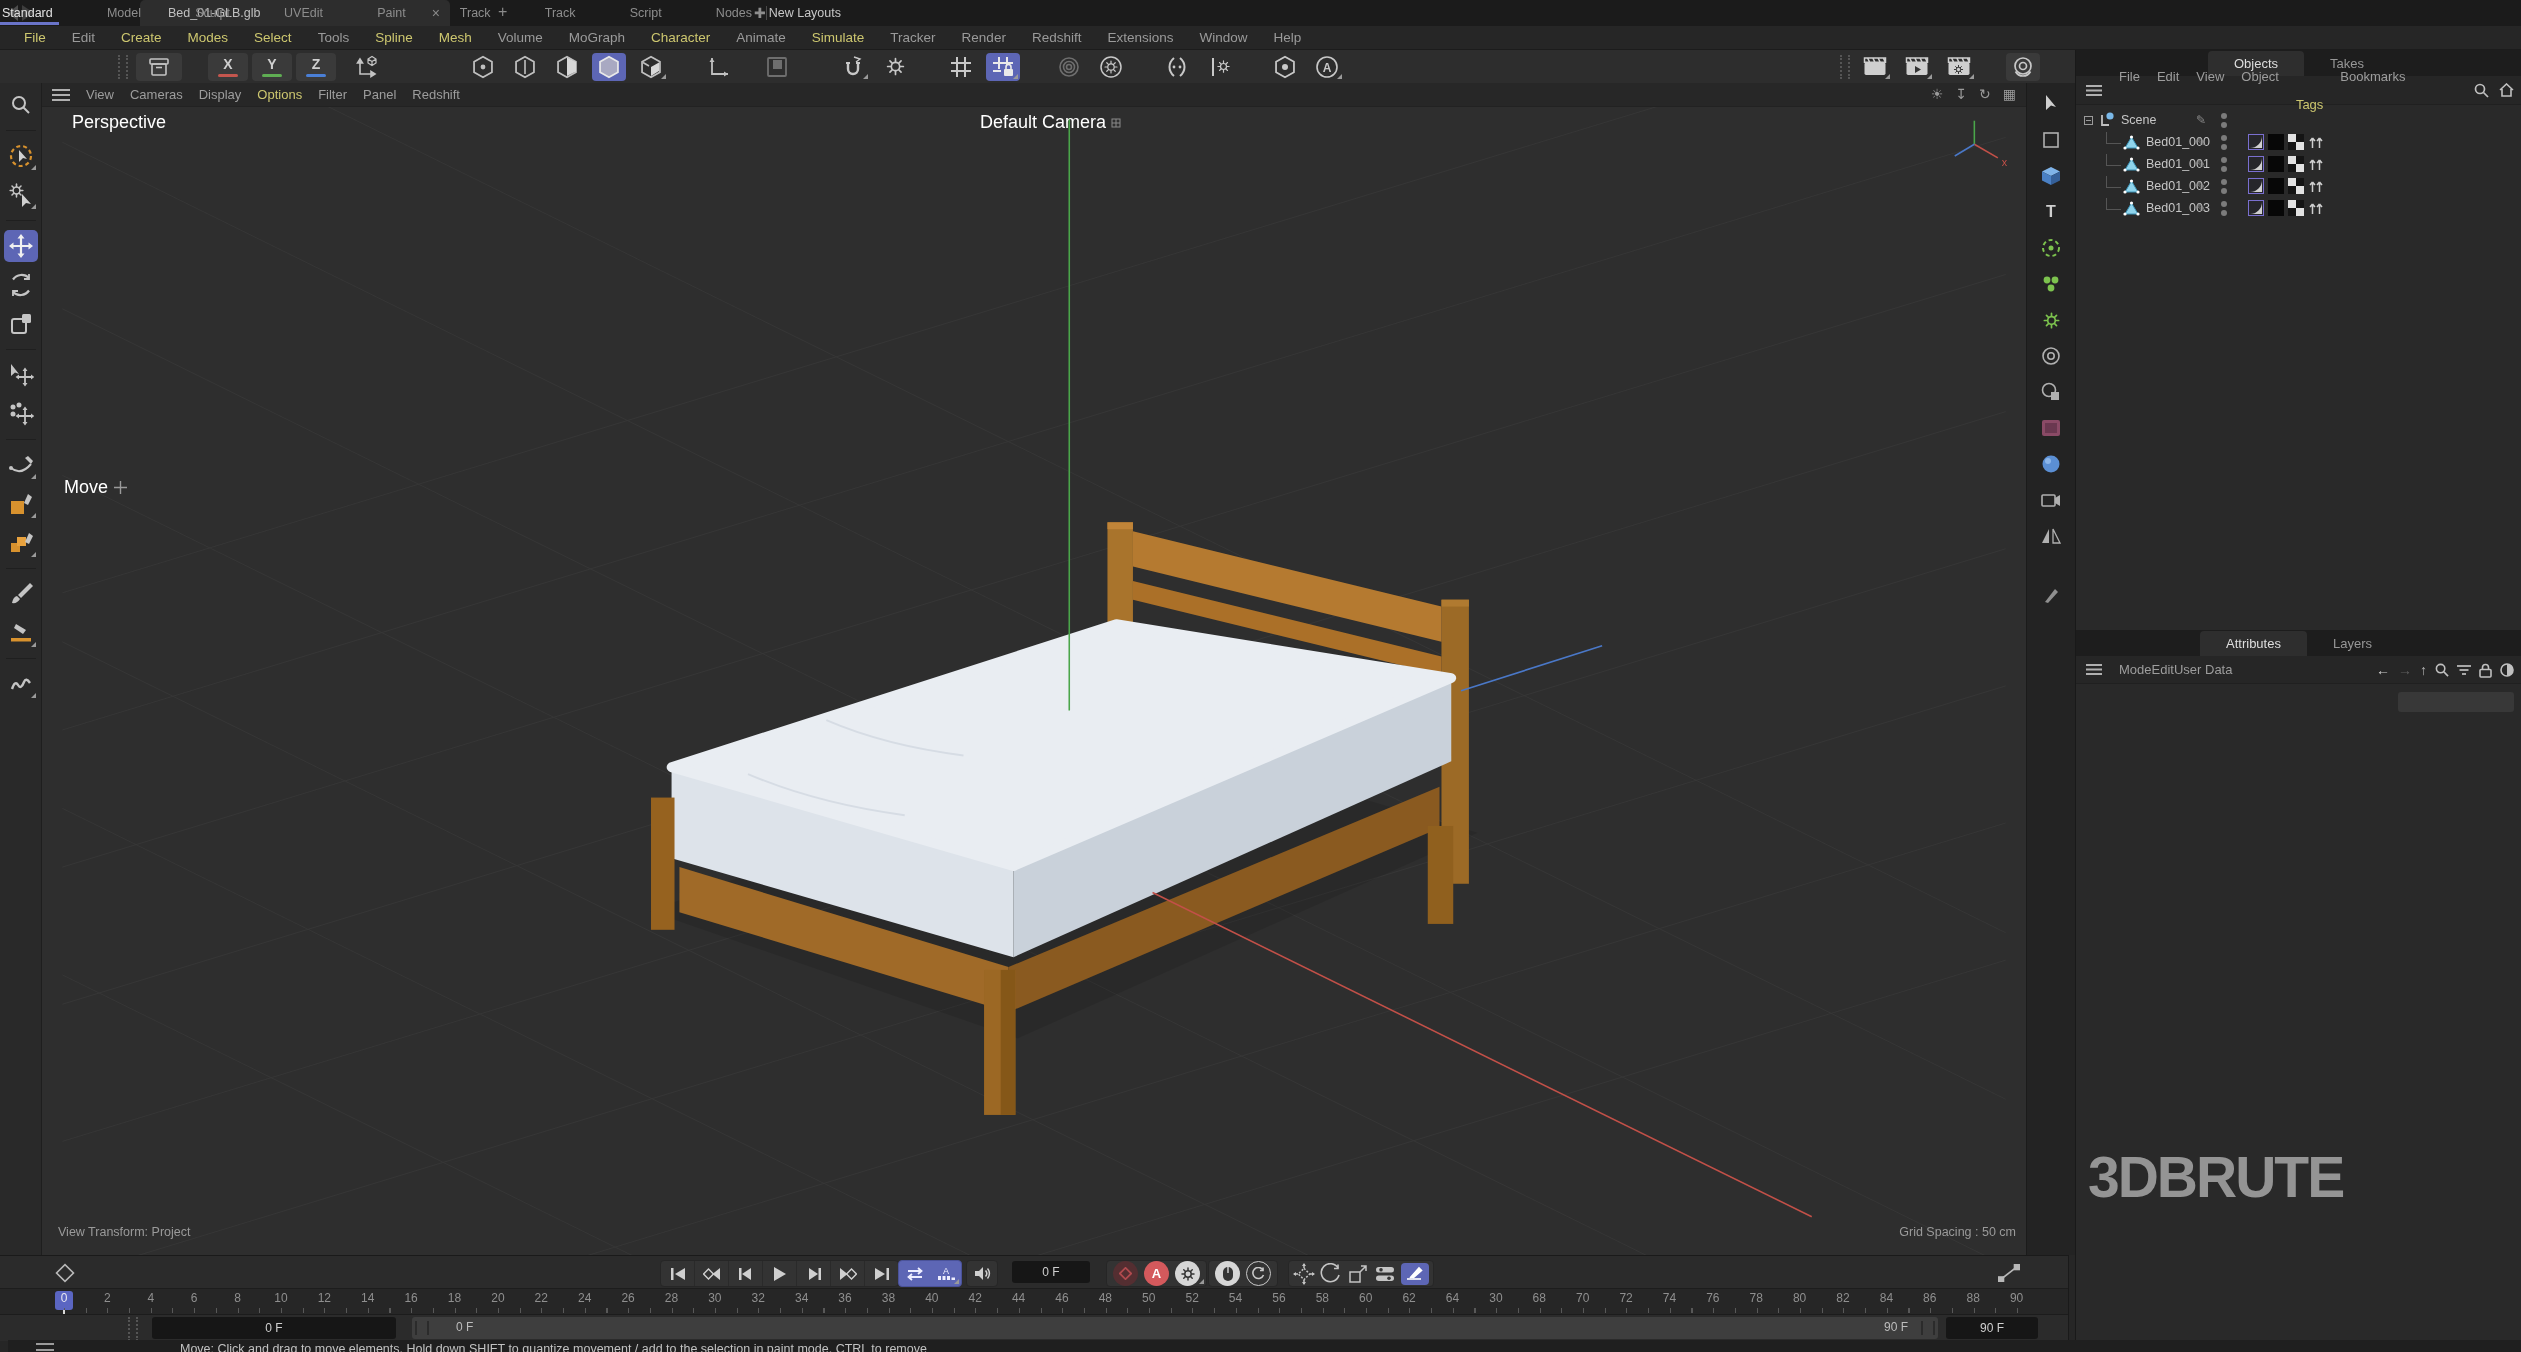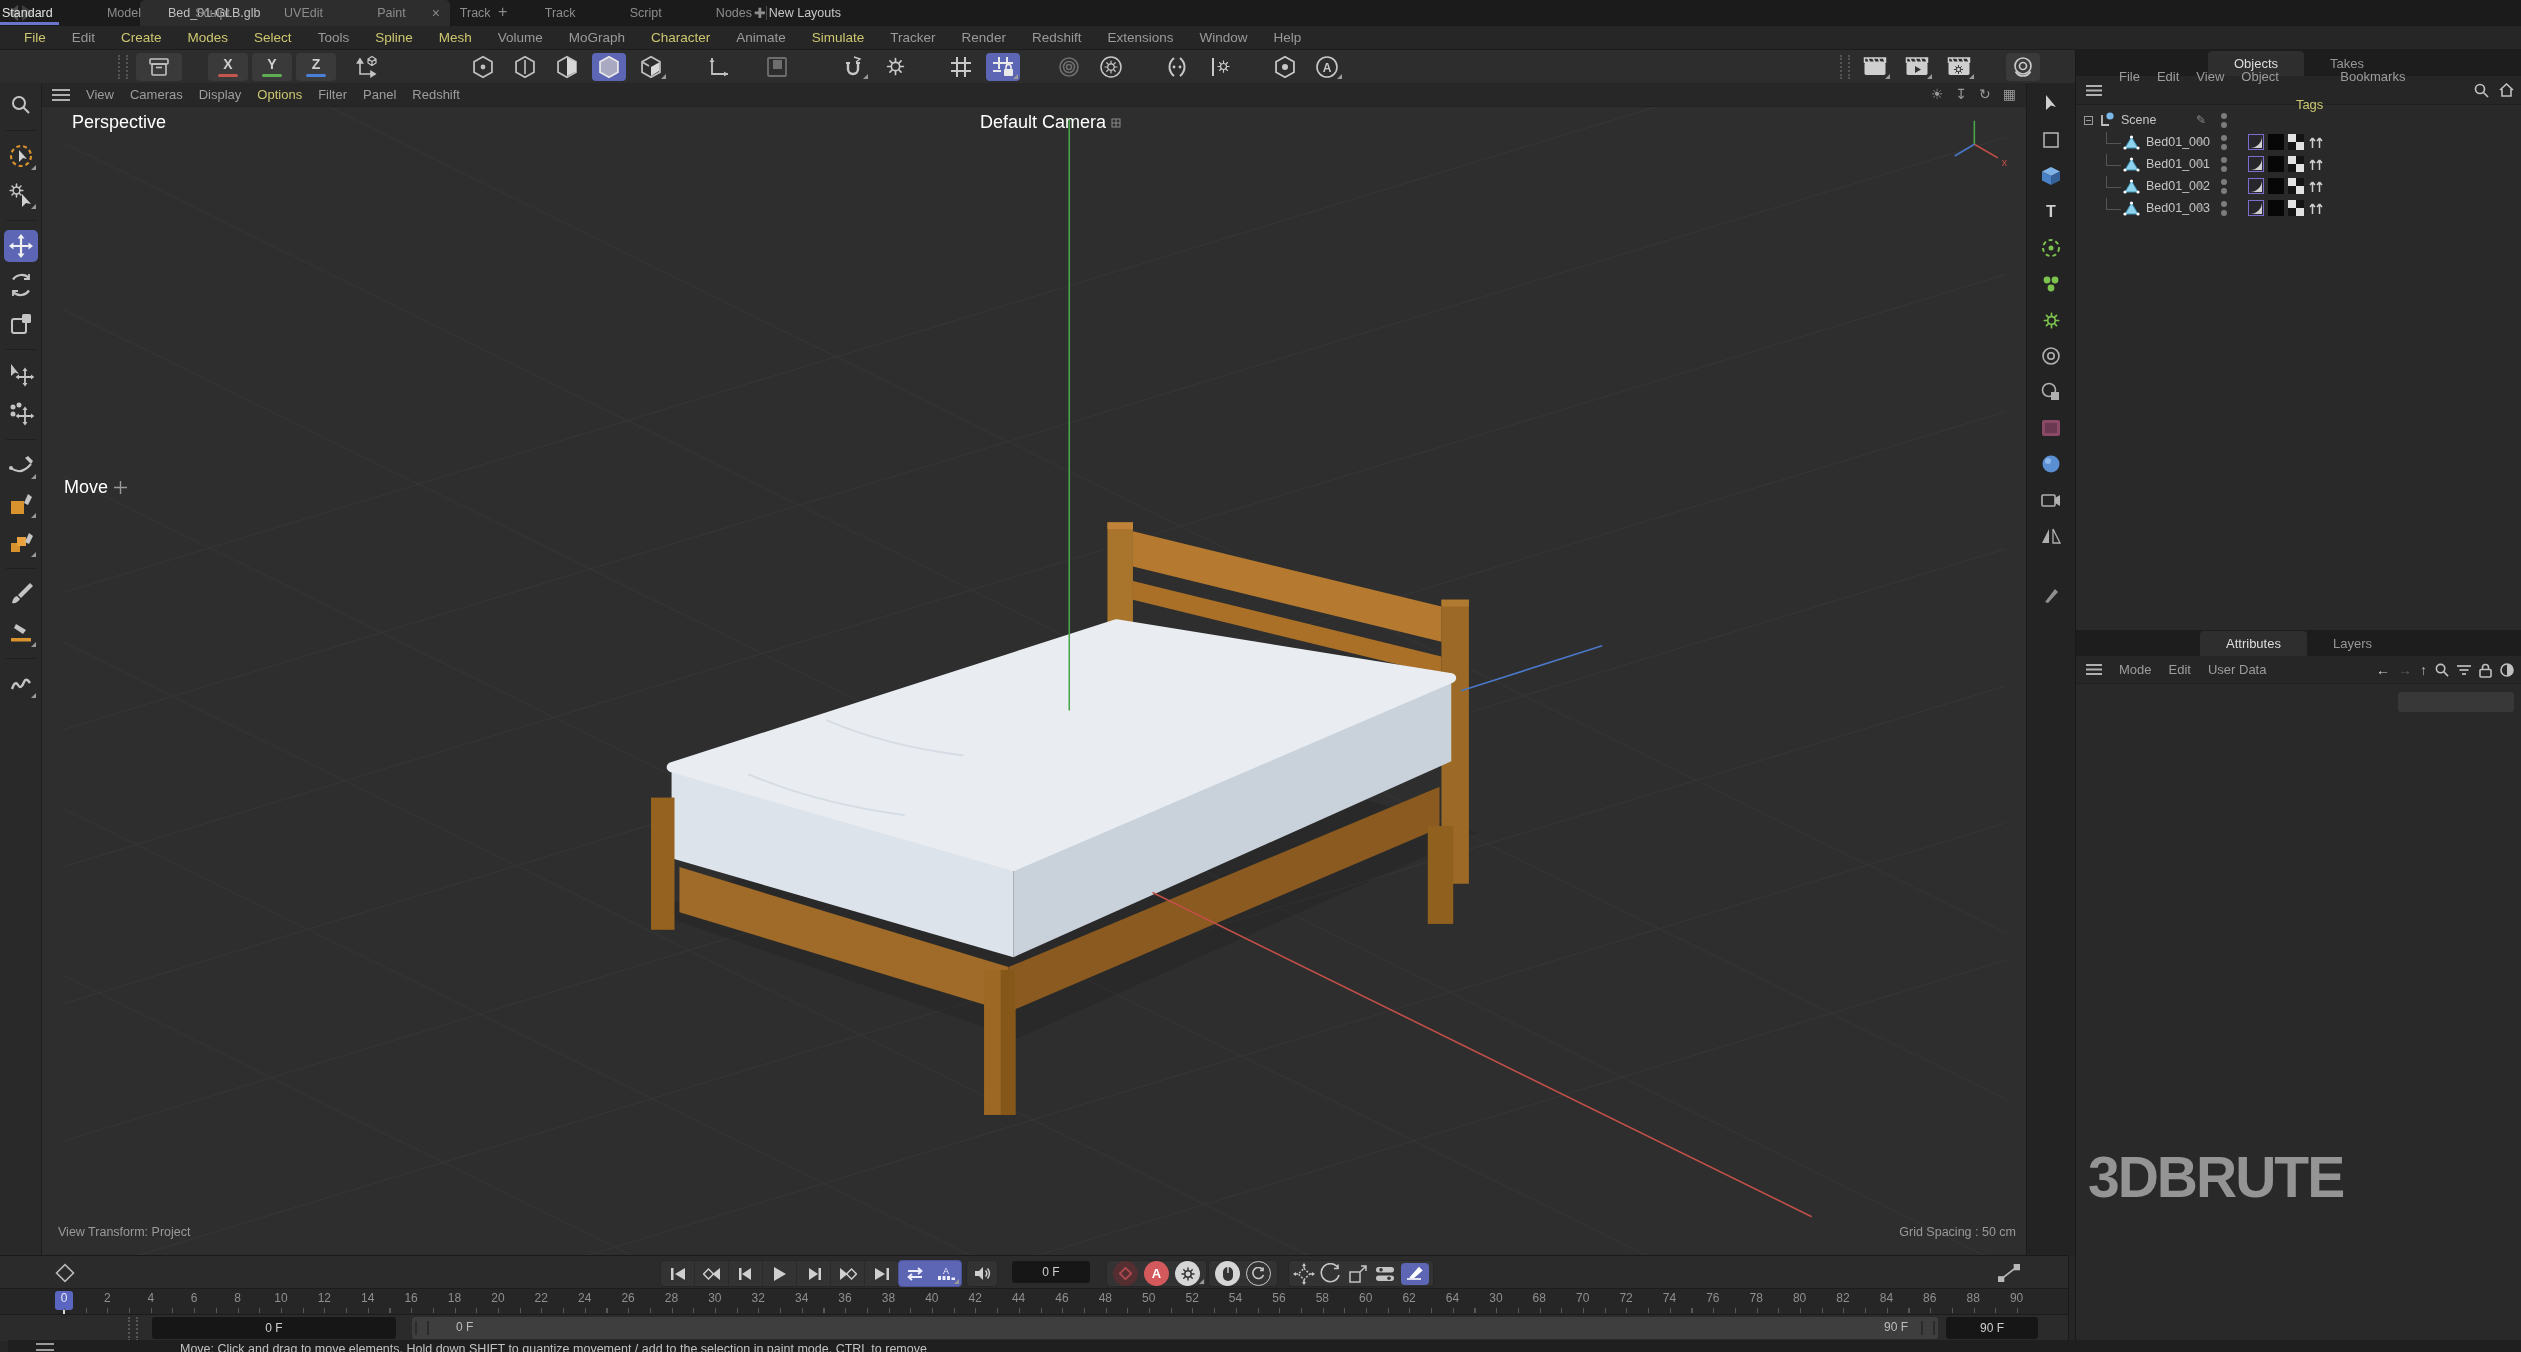--- a/index.html
+++ b/index.html
@@ -822,21 +822,21 @@
     <div class="ptabrow" style="position:absolute;left:0;top:580px;width:446px">
         <span class="ptab active">Attributes</span>
         <span class="ptab">Layers</span>
       </div>
     <div class="pmenurow" style="position:absolute;left:0;top:606px;width:446px;box-sizing:border-box">
       <svg width="16" height="11" viewBox="0 0 16 11" stroke="#b0b0b0" stroke-width="2">
           <line x1="0" y1="1" x2="16" y2="1"></line>
           <line x1="0" y1="5.5" x2="16" y2="5.5"></line>
           <line x1="0" y1="10" x2="16" y2="10"></line>
         </svg>
-      <div style="display:flex;gap:17px;">
+      <div style="display:flex;">
           <span>Mode</span>
           <span>Edit</span>
           <span>User Data</span>
         </div>
       <div class="pmr-icons" style="gap:8px">
         <span style="color:#d0d0d0">←</span>
         <span style="color:#5e5e5e">→</span>
         <span>↑</span>
         <svg width="14" height="14" viewBox="0 0 15 15" stroke="#c0c0c0" fill="none" stroke-width="1.7">
             <circle cx="6" cy="6" r="4.5"></circle>

